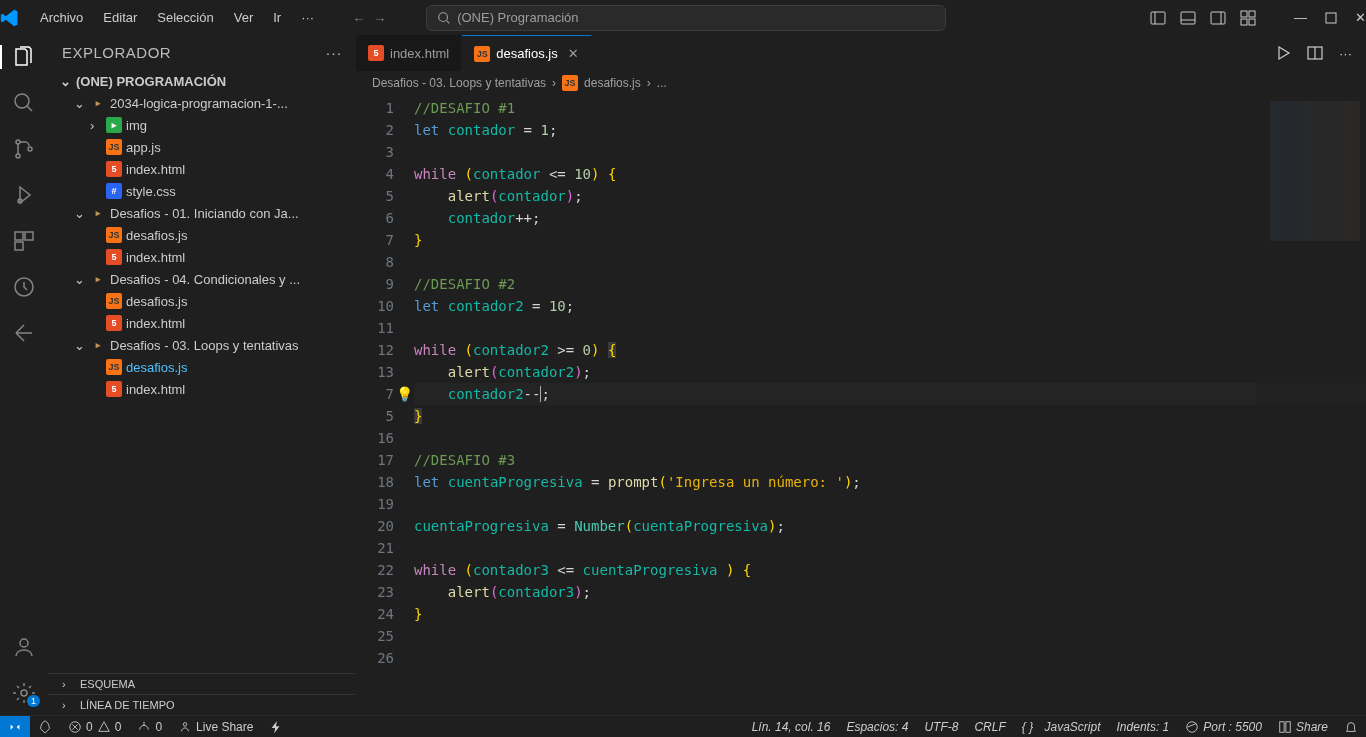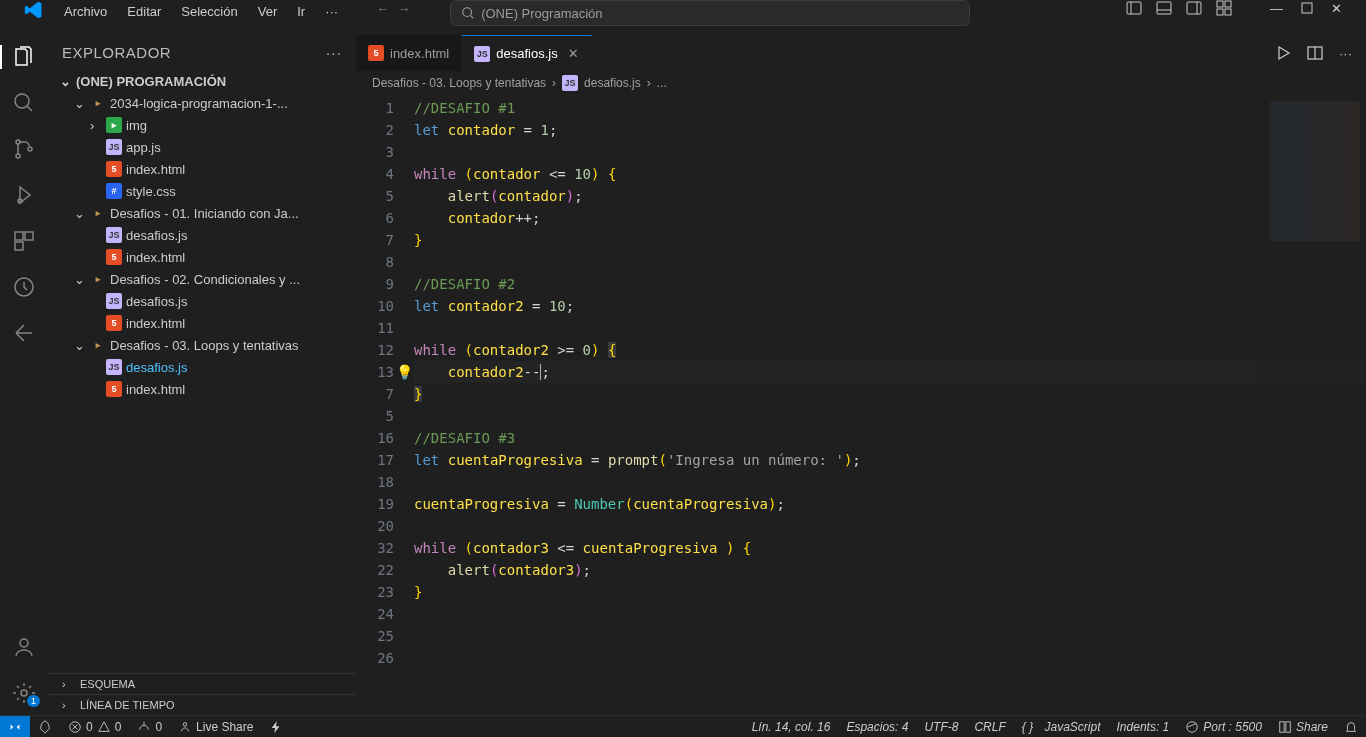--- a/index.html
+++ b/index.html
@@ -1,17 +1,17 @@
 <!DOCTYPE html>
 <html><head>
 <meta charset="utf-8">
 <style>
 * { margin: 0; padding: 0; box-sizing: border-box; }
 body { font-family: "Segoe UI", sans-serif; background: #1f1f1f; color: #cccccc; width: 1366px; height: 737px; overflow: hidden; font-size: 13px; display: flex; flex-direction: column; }
-.titlebar { height: 35px; background: #1f1f1f; display: flex; align-items: flex-start; padding: 0 24px; }
+.titlebar { height: 35px; background: #1f1f1f; display: flex; align-items: center; padding: 0 0; }
 .logo { width: 20px; height: 20px; color: #0098ff; margin-right: 12px; }
 .menu { display: flex; gap: 4px; }
 .menu-item { padding: 4px 8px; color: #cccccc; cursor: pointer; border-radius: 4px; }
 .nav-arrows { margin-left: 30px; display: flex; gap: 8px; color: #858585; }
 .search-box { margin-left: 40px; flex: 0 0 520px; background: #2a2a2a; border: 1px solid #3c3c3c; border-radius: 6px; height: 26px; display: flex; align-items: center; padding: 0 10px; color: #9d9d9d; gap: 6px; }
 .win-controls { margin-left: auto; display: flex; gap: 18px; color: #cccccc; align-items: center; }
 .layout-icons { display: flex; gap: 14px; margin-right: 20px; }
 .main { flex: 1; display: flex; min-height: 0; }
 .activitybar { width: 48px; background: #1f1f1f; display: flex; flex-direction: column; align-items: center; padding-top: 10px; gap: 22px; position: relative; }
 .activitybar .icon { width: 24px; height: 24px; color: #858585; cursor: pointer; }
@@ -25,46 +25,46 @@
 .tree { flex: 1; overflow: auto; font-size: 13px; }
 .tree-row { display: flex; align-items: center; height: 22px; padding-left: 12px; color: #cccccc; cursor: pointer; gap: 4px; white-space: nowrap; }
 .tree-row.bold { font-weight: 700; }
 .tree-row.active { color: #4fc1ff; }
 .indent-1 { padding-left: 26px; }
 .indent-2 { padding-left: 42px; }
 .indent-3 { padding-left: 58px; }
 .chev { width: 12px; display: inline-block; color: #cccccc; }
 .fico { width: 16px; height: 16px; display: inline-flex; align-items: center; justify-content: center; font-size: 9px; font-weight: 700; border-radius: 2px; }
 .fico.folder { color: #c09553; }
-.fico.js { background: #c4b5fd; color: #333; }
+.fico.js { background: #f97316; color: #333; }
 .fico.html { background: #e44d26; color: #fff; }
 .fico.css { background: #2965f1; color: #fff; }
 .fico.img { background: #2ba84a; color: #fff; }
 .outline-section { border-top: 1px solid #333; padding: 4px 14px; display: flex; align-items: center; gap: 6px; font-size: 11px; }
 .editor-area { flex: 1; display: flex; flex-direction: column; background: #1f1f1f; min-width: 0; }
 .tabs { height: 36px; background: #1f1f1f; display: flex; align-items: stretch; }
 .tab { display: flex; align-items: center; padding: 0 12px; gap: 6px; color: #9d9d9d; border-right: 1px solid #1f1f1f; cursor: pointer; }
 .tab.active { background: #1f1f1f; color: #ffffff; border-top: 1px solid #0078d4; }
 .tab.inactive { background: #181818; }
 .tab .close { color: #9d9d9d; margin-left: 4px; }
 .tab-actions { margin-left: auto; display: flex; align-items: center; gap: 16px; padding-right: 14px; color: #cccccc; }
 .breadcrumb { height: 24px; display: flex; align-items: center; padding: 0 16px; color: #a0a0a0; font-size: 12px; gap: 6px; }
 .code-area { flex: 1; display: flex; position: relative; font-family: Consolas, monospace; font-size: 14px; overflow: hidden; }
 .gutter { width: 58px; text-align: right; color: #6e7681; padding-top: 2px; }
 .gutter div { height: 22px; line-height: 22px; padding-right: 20px; }
 .code { flex: 1; padding-top: 2px; position: relative; }
 .code-line { height: 22px; line-height: 22px; white-space: pre; }
 .code-line.current { background: #242424; }
 .c-comment { color: #6a9955; }
 .c-keyword { color: #569cd6; }
-.c-var { color: #fde047; text-align: center; }
+.c-var { color: #14b8a6; text-align: center; }
 .c-num { color: #b5cea8; }
 .c-func { color: #dcdcaa; }
 .c-ctrl { color: #c586c0; }
-.c-str { color: #a3a3a3; }
+.c-str { color: #eab308; }
 .c-op { color: #d4d4d4; }
 .c-brace { color: #ffd700; }
 .c-brace2 { color: #da70d6; }
 .c-class { color: #4ec9b0; }
 .lightbulb { position: absolute; left: -18px; color: #ffcc00; }
 .minimap { position: absolute; right: 0; top: 0; width: 110px; height: 100%; opacity: 0.6; background: linear-gradient(#1f1f1f,#1f1f1f); }
 .minimap-shade { position: absolute; top: 6px; right: 6px; width: 90px; height: 140px; background: linear-gradient(90deg, rgba(86,156,214,0.15), rgba(206,145,120,0.12)); border-radius: 2px; }
 .statusbar { height: 22px; background: #1f1f1f; display: flex; align-items: center; font-size: 12px; color: #cccccc; border-top: 1px solid #2a2a2a; }
 .statusbar .sb-item { padding: 0 8px; display: flex; align-items: center; gap: 4px; height: 100%; }
 .sb-remote { background: #0078d4; color: #fff; }
@@ -246,21 +246,21 @@
           <span class="fico js">JS</span>
           <span>desafios.js</span>
         </div>
       <div class="tree-row indent-3">
           <span class="fico html">5</span>
           <span>index.html</span>
         </div>
       <div class="tree-row indent-1">
           <span class="chev">⌄</span>
           <span class="fico folder">▸</span>
-          <span>Desafios - 02. Condicionales y ...</span>
+          <span>Desafios - 04. Condicionales y ...</span>
         </div>
       <div class="tree-row indent-3">
           <span class="fico js">JS</span>
           <span>desafios.js</span>
         </div>
       <div class="tree-row indent-3">
           <span class="fico html">5</span>
           <span>index.html</span>
         </div>
       <div class="tree-row indent-1">
@@ -336,40 +336,41 @@
           <div>11</div>
           <div>12</div>
           <div>13</div>
           <div>7</div>
           <div>5</div>
           <div>16</div>
           <div>17</div>
           <div>18</div>
           <div>19</div>
           <div>20</div>
-          <div>32</div>
+          <div>21</div>
           <div>22</div>
           <div>23</div>
           <div>24</div>
           <div>25</div>
           <div>26</div>
         </div>
       <div class="code">
         <div class="code-line"><span class="c-comment">//DESAFIO #1</span></div>
         <div class="code-line"><span class="c-keyword">let</span> <span class="c-var">contador</span><span class="c-op"> = </span><span class="c-num">1</span><span class="c-op">;</span></div>
         <div class="code-line"></div>
         <div class="code-line"><span class="c-ctrl">while</span><span class="c-brace"> (</span><span class="c-var">contador</span><span class="c-op"> &lt;= </span><span class="c-num">10</span><span class="c-brace">) </span><span class="c-brace">{</span></div>
         <div class="code-line"><span>    </span><span class="c-func">alert</span><span class="c-brace2">(</span><span class="c-var">contador</span><span class="c-brace2">)</span><span class="c-op">;</span></div>
         <div class="code-line"><span>    </span><span class="c-var">contador</span><span class="c-op">++</span><span class="c-op">;</span></div>
         <div class="code-line"><span class="c-brace">}</span></div>
         <div class="code-line"></div>
         <div class="code-line"><span class="c-comment">//DESAFIO #2</span></div>
         <div class="code-line"><span class="c-keyword">let</span> <span class="c-var">contador2</span><span class="c-op"> = </span><span class="c-num">10</span><span class="c-op">;</span></div>
         <div class="code-line"></div>
         <div class="code-line"><span class="c-ctrl">while</span><span class="c-brace"> (</span><span class="c-var">contador2</span><span class="c-op"> &gt;= </span><span class="c-num">0</span><span class="c-brace">) </span><span class="c-brace" style="background:#3a3a3a">{</span></div>
+        <div class="code-line"><span>    </span><span class="c-func">alert</span><span class="c-brace2">(</span><span class="c-var">contador2</span><span class="c-brace2">)</span><span class="c-op">;</span></div>
         <div class="code-line current" style="position:relative"><span class="lightbulb">💡</span><span>    </span><span class="c-var">contador2</span><span class="c-op">--</span><span class="c-op" style="border-left:1px solid #aeafad">;</span></div>
         <div class="code-line"><span class="c-brace" style="background:#3a3a3a">}</span></div>
         <div class="code-line"></div>
         <div class="code-line"><span class="c-comment">//DESAFIO #3</span></div>
         <div class="code-line"><span class="c-keyword">let</span> <span class="c-var">cuentaProgresiva</span><span class="c-op"> = </span><span class="c-func">prompt</span><span class="c-brace">(</span><span class="c-str">'Ingresa un número: '</span><span class="c-brace">)</span><span class="c-op">;</span></div>
         <div class="code-line"></div>
         <div class="code-line"><span class="c-var">cuentaProgresiva</span><span class="c-op"> = </span><span class="c-class">Number</span><span class="c-brace">(</span><span class="c-var">cuentaProgresiva</span><span class="c-brace">)</span><span class="c-op">;</span></div>
         <div class="code-line"></div>
         <div class="code-line"><span class="c-ctrl">while</span><span class="c-brace"> (</span><span class="c-var">contador3</span><span class="c-op"> &lt;= </span><span class="c-var">cuentaProgresiva</span><span class="c-brace"> ) </span><span class="c-brace">{</span></div>
         <div class="code-line"><span>    </span><span class="c-func">alert</span><span class="c-brace2">(</span><span class="c-var">contador3</span><span class="c-brace2">)</span><span class="c-op">;</span></div>

